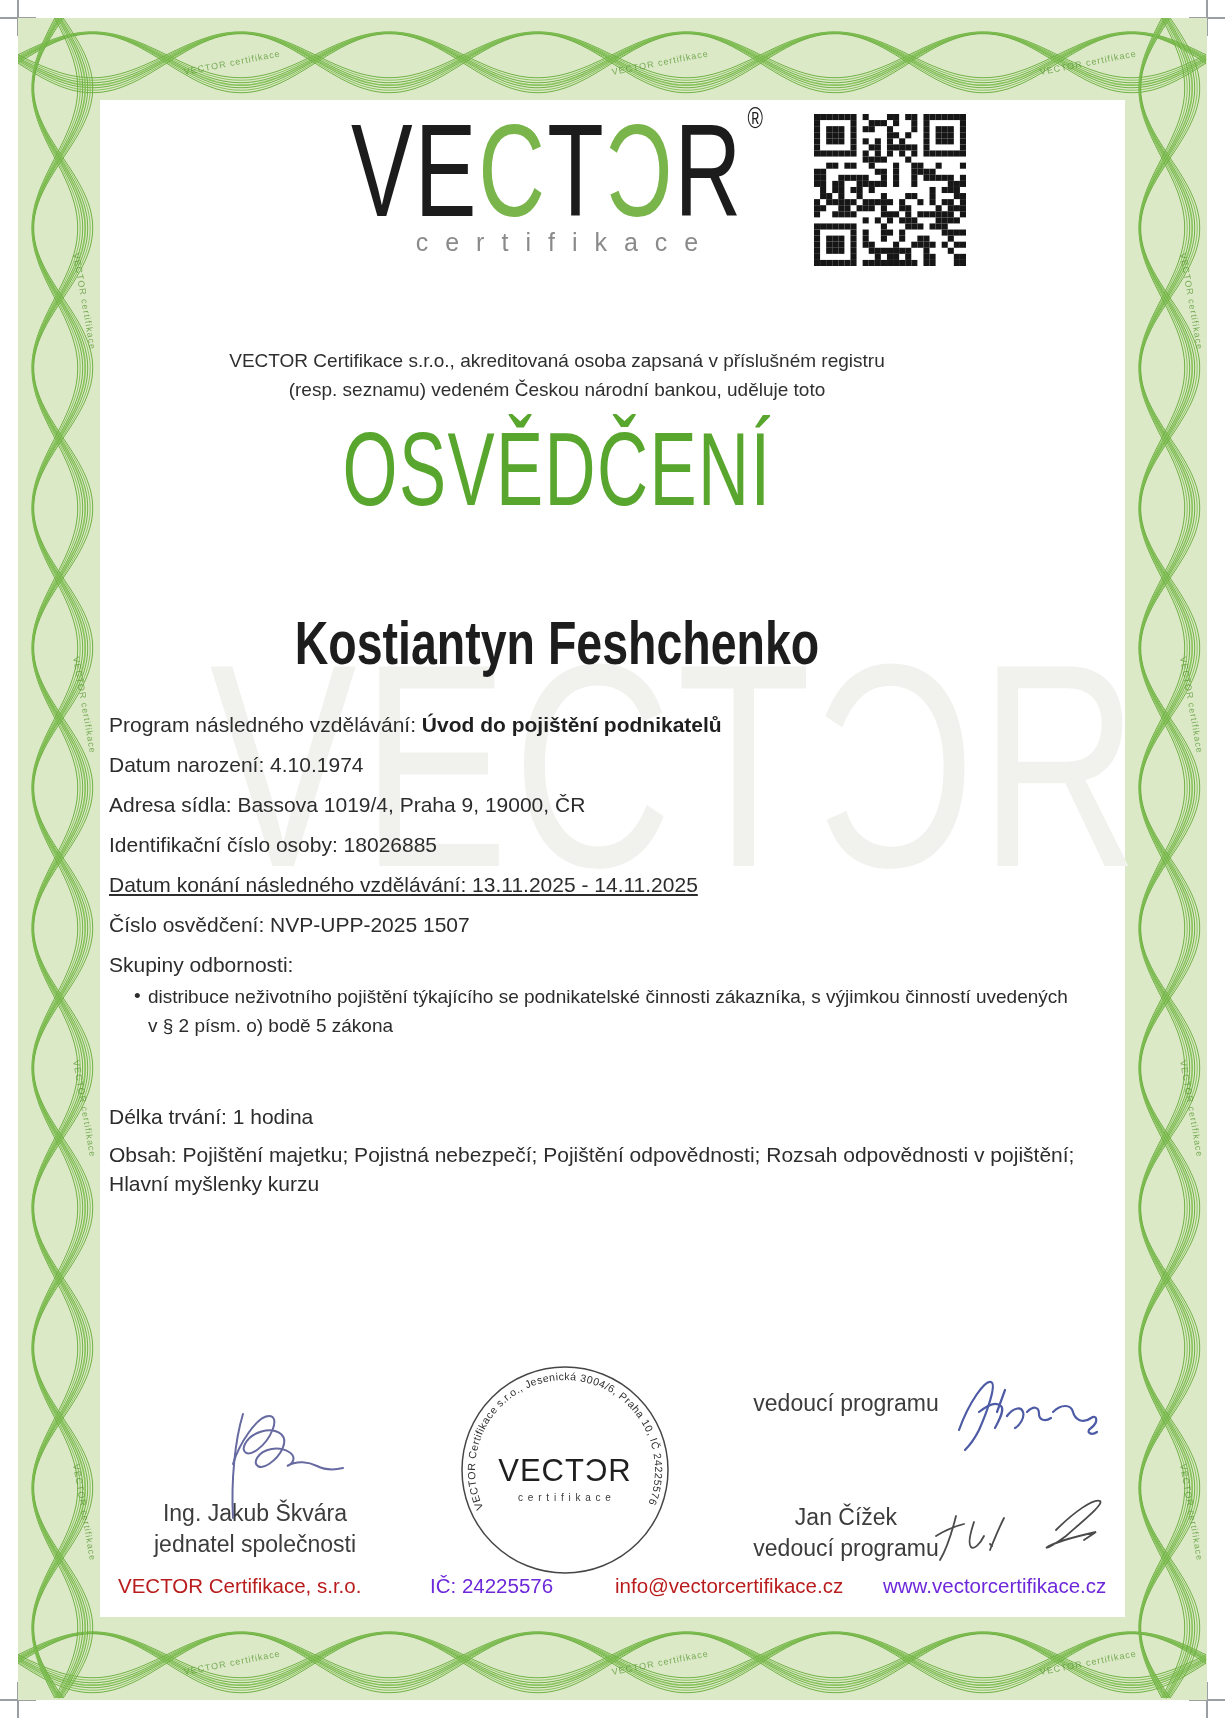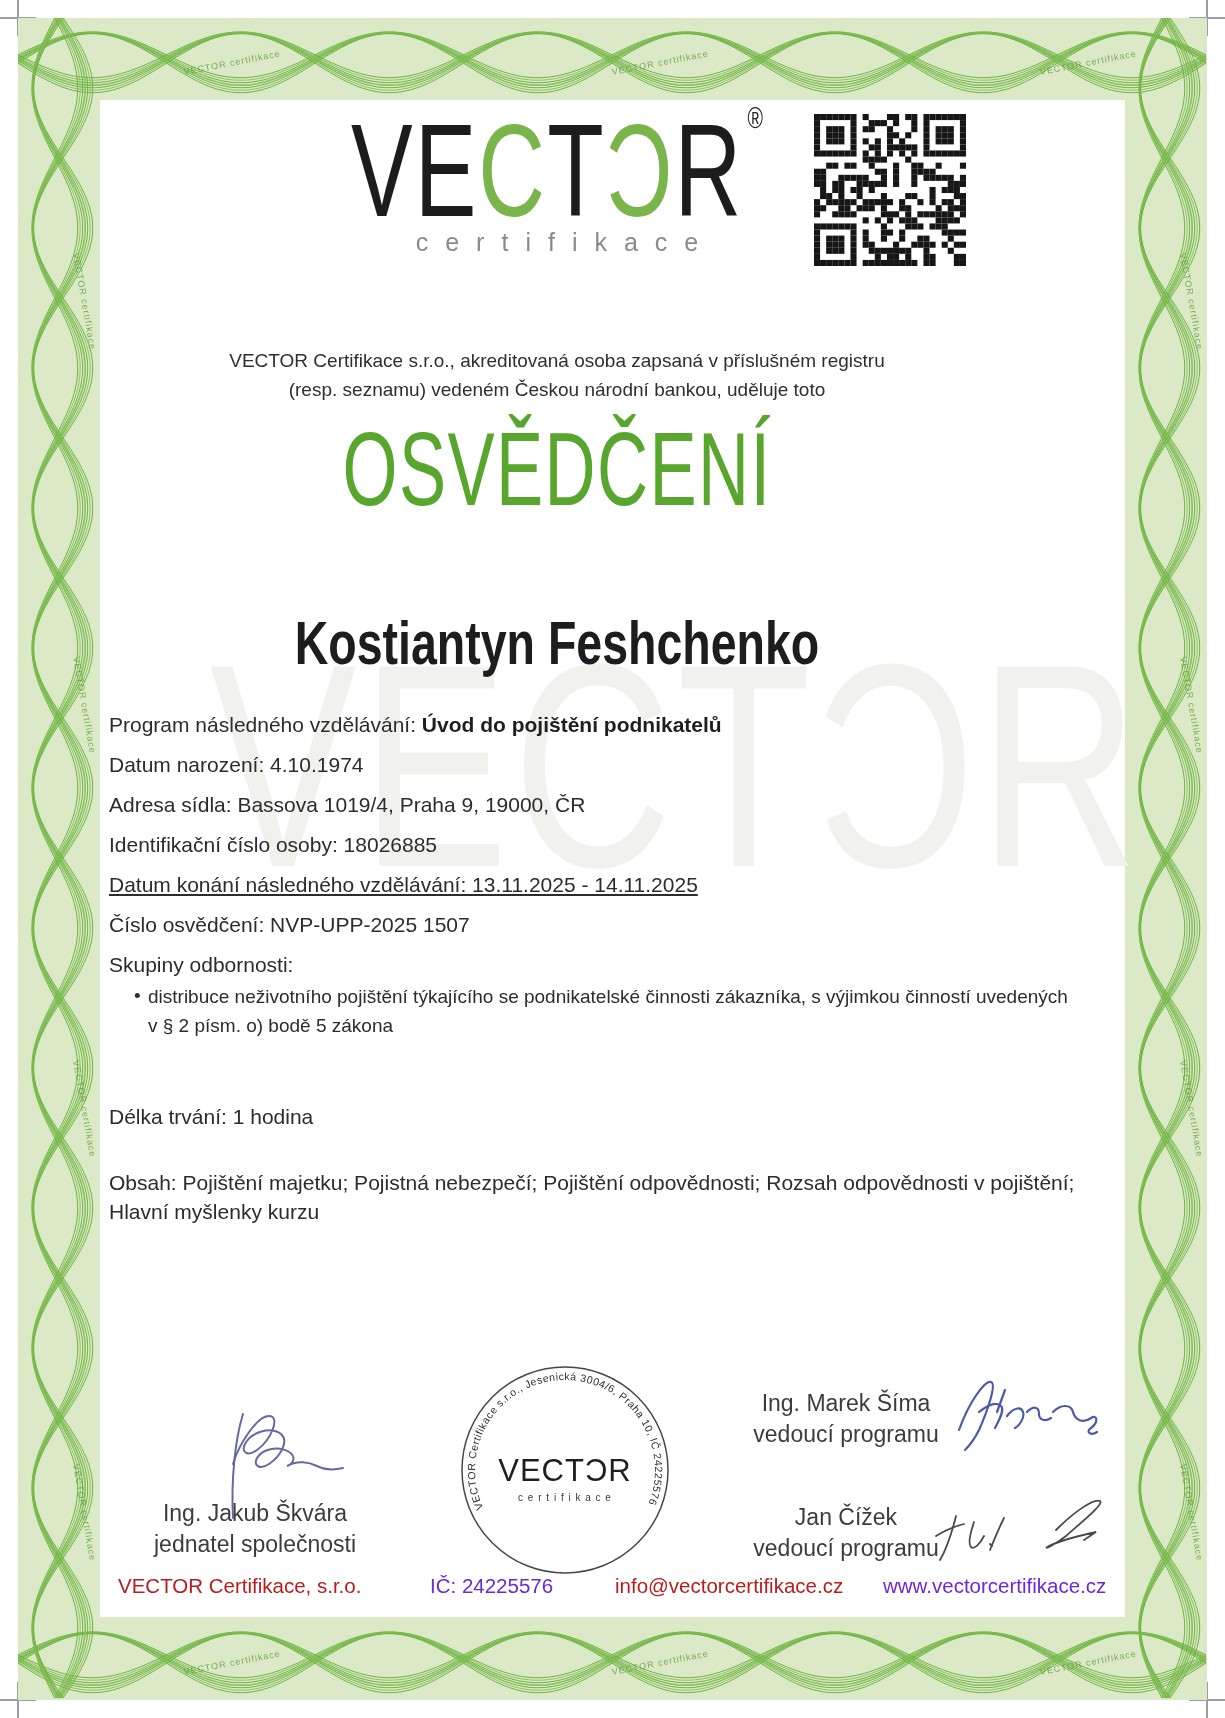--- a/index.html
+++ b/index.html
@@ -36,21 +36,21 @@
   
   .intro{top:246px;font-size:19px;line-height:29px;color:#2f2f2f;z-index:2;}
   .title{top:310px;font-size:104px;line-height:1.15;color:#58a62d;letter-spacing:2px;
          transform:scaleX(.68);transform-origin:50% 0;white-space:nowrap;z-index:2;}
   .subtitle{top:448px;font-size:19px;line-height:29px;color:#2f2f2f;z-index:2;}
   .name{top:506px;font-size:62px;line-height:1.2;font-weight:bold;color:#1d1d1d;
         transform:scaleX(.75);transform-origin:50% 0;white-space:nowrap;z-index:2;}
   
   .dl{left:9px;font-size:21px;line-height:1.25;color:#2c2c2c;white-space:nowrap;z-index:2;}
   .dl b{font-weight:bold;color:#1f1f1f;}
-  .wrapline{white-space:normal;margin-top:28px;}
+  .wrapline{white-space:normal;}
   .bullet{left:48px;width:930px;font-size:19px;line-height:29px;color:#2c2c2c;z-index:2;}
   .bullet .dot{position:absolute;left:-14px;top:-1px;font-size:19px;}
   
   .stamp{left:360px;top:1265px;z-index:2;}
   
   .sig{z-index:3;}
   .signer{font-size:23px;line-height:1.35;color:#3c3c3c;text-align:center;z-index:2;}
   
   .footer-item{top:1474px;font-size:20.5px;white-space:nowrap;z-index:2;}
   .f-green{color:#b91c1c;}
@@ -551,21 +551,20 @@
         <path d="M74 26 C70 34 64 48 60 58"></path>
         <path d="M126 38 C144 20 164 6 170 9 C174 12 154 28 136 44 C128 50 120 55 116 56 C124 50 148 44 166 40 L154 48"></path>
       </g>
     </svg>
 
     <div class="abs signer" style="left:5px;top:1398px;width:300px;">
       <div>Ing. Jakub Škvára</div>
       <div>jednatel společnosti</div>
     </div>
     <div class="abs signer" style="left:596px;top:1288px;width:300px;">
-      <div>Ing. Marek Šíma</div>
       <div>vedoucí programu</div>
     </div>
     <div class="abs signer" style="left:596px;top:1402px;width:300px;">
       <div>Jan Čížek</div>
       <div>vedoucí programu</div>
     </div>
 
     <div class="abs footer-item f-green" style="left:18px;">VECTOR Certifikace, s.r.o.</div>
     <div class="abs footer-item f-dark" style="left:330px;">IČ: 24225576</div>
     <div class="abs footer-item f-green" style="left:515px;">info@vectorcertifikace.cz</div>

